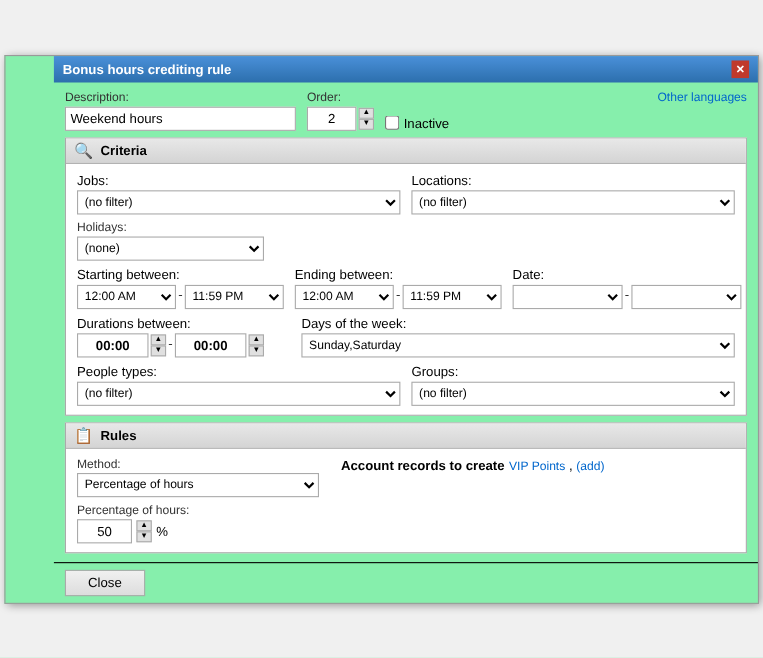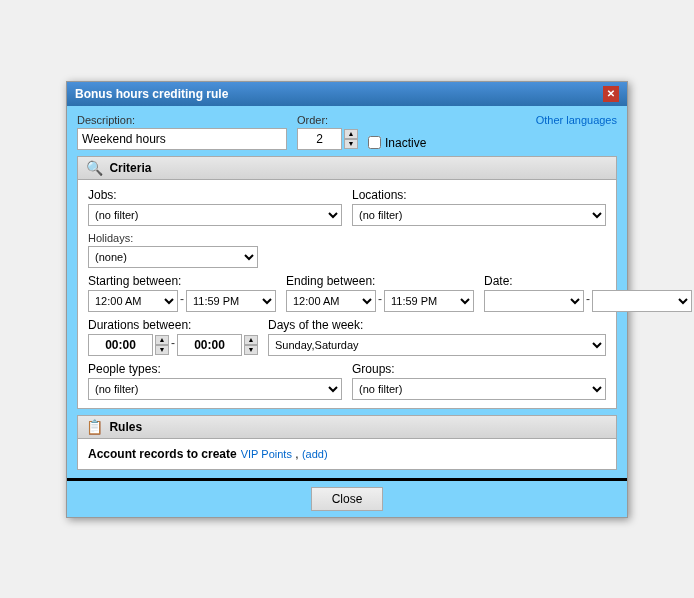--- a/index.html
+++ b/index.html
@@ -1,25 +1,26 @@
 <!DOCTYPE html>
 <html><head>
   <meta charset="utf-8">
   <style>
     * { box-sizing: border-box; margin: 0; padding: 0; font-family: 'Segoe UI', Tahoma, Arial, sans-serif; font-size: 12px; }
 
     body { background: #f0f0f0; display: flex; align-items: center; justify-content: center; width: 694px; height: 598px; overflow: hidden; }
 
     .dialog {
-      width: 562px;
-      background: #7dd3fc;
+      width: 686px;
+      background: #86efac;
       border: 1px solid #999;
       box-shadow: 2px 2px 8px rgba(0,0,0,0.4);
       display: flex;
       flex-direction: column;
+      padding-left: 44px;
     }
 
     .title-bar {
       background: linear-gradient(to bottom, #4a90d9, #2c6fad);
       color: white;
       padding: 5px 8px;
       font-size: 12px;
       font-weight: bold;
       display: flex;
       align-items: center;
@@ -220,23 +221,23 @@
 
     .account-link {
       color: #0066cc;
       text-decoration: none;
       cursor: pointer;
       font-size: 11px;
     }
 
     .footer {
       display: flex;
-      justify-content: center;
+      justify-content: flex-start;
       padding: 6px 10px;
-      border-top: 3px solid #000000;
+      border-top: 1px solid #000000;
     }
 
     .close-button {
       background: linear-gradient(to bottom, #f0f0f0, #ddd);
       border: 1px solid #aaa;
       padding: 4px 20px;
       font-size: 12px;
       cursor: pointer;
       min-width: 70px;
     }
@@ -381,21 +382,21 @@
                 <div style="display:flex; align-items:center; gap:2px;">
                   <input type="text" class="duration-input" value="00:00" style="">
                   <div class="spinner-box">
                     <button class="spinner-btn">▲</button>
                     <button class="spinner-btn">▼</button>
                   </div>
                 </div>
               </div>
             </div>
 
-            <div class="time-field" style="flex:1;">
+            <div class="time-field" style="flex:1;margin-left:24px;">
               <label>Days of the week:</label>
               <select class="days-select" style="width:100%;">
                 <option>Sunday,Saturday</option>
               </select>
             </div>
           </div>
 
           <div class="two-col">
             <div class="col-left">
               <label>People types:</label>
@@ -417,20 +418,39 @@
 
         </div>
       </div>
 
       <div class="section">
         <div class="section-header">
           <span style="font-size:14px;">📋</span>
           <span>Rules</span>
         </div>
         <div class="rules-content">
+          <div class="method-section">
+            <div class="field-group">
+              <label>Method:</label>
+              <select class="method-select">
+                <option>Percentage of hours</option>
+              </select>
+            </div>
+            <div class="field-group">
+              <label>Percentage of hours:</label>
+              <div class="pct-row">
+                <input type="text" class="pct-input" value="50" style="">
+                <div class="spinner-box">
+                  <button class="spinner-btn">▲</button>
+                  <button class="spinner-btn">▼</button>
+                </div>
+                <span>%</span>
+              </div>
+            </div>
+          </div>
 
           <div class="account-section">
             <span class="account-title">Account records to create</span>
             <div>
               <a class="account-link">VIP Points</a>
               <span>, </span>
               <a class="account-link">(add)</a>
             </div>
           </div>
         </div>

